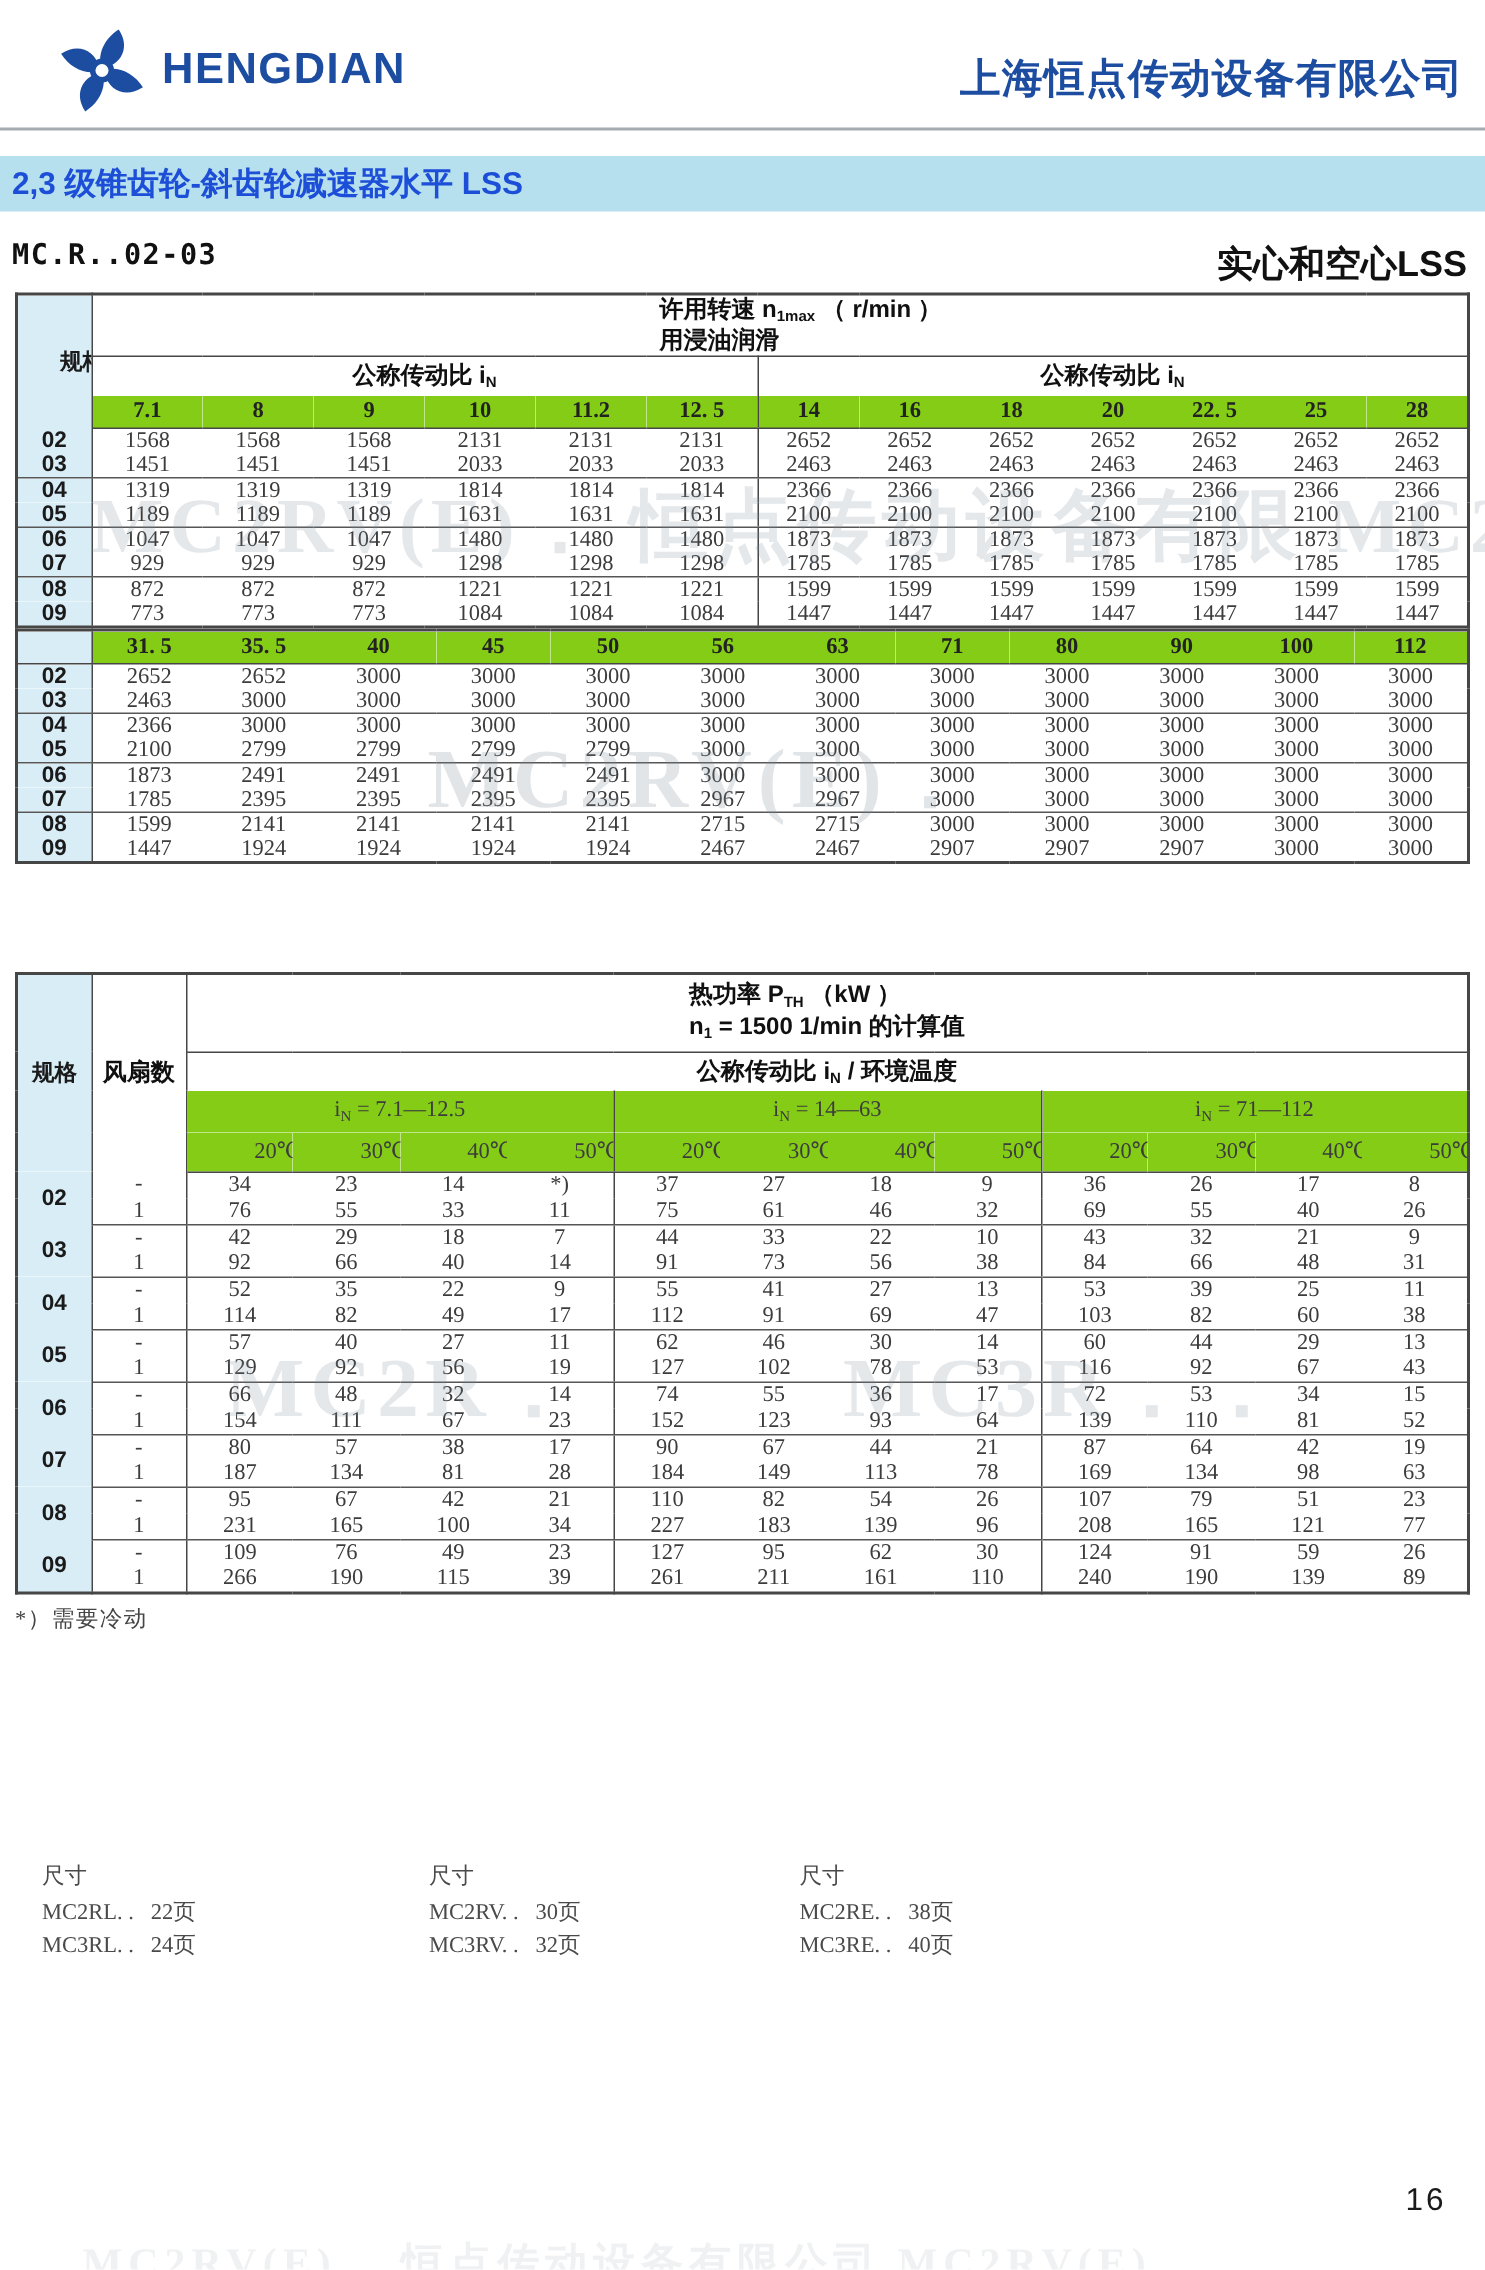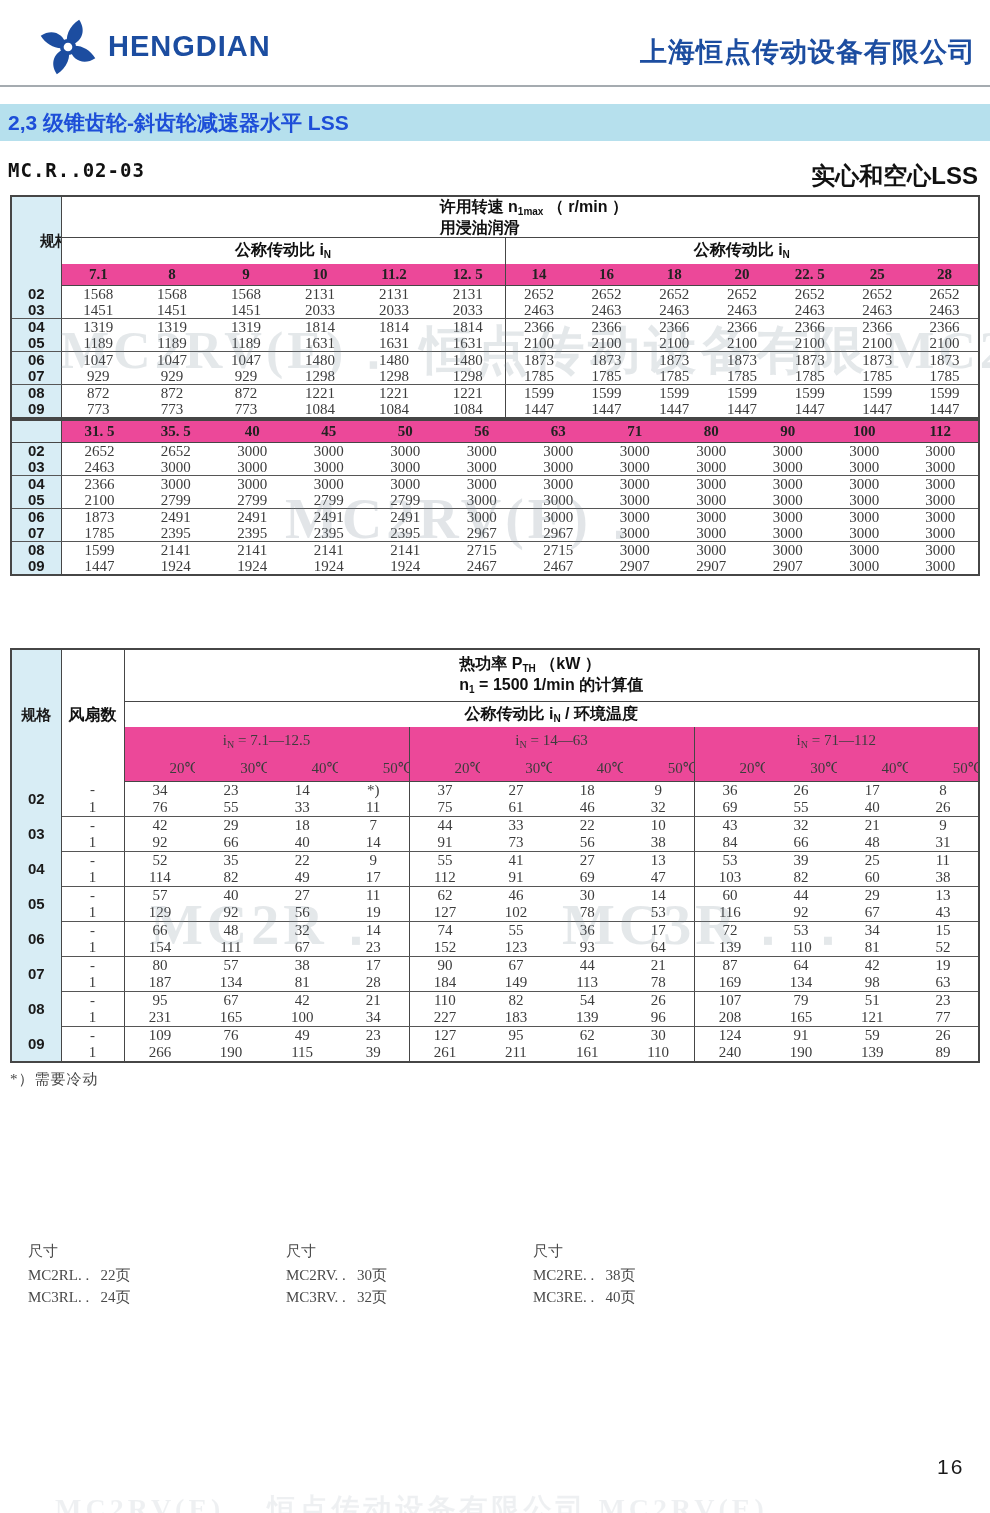--- a/index.html
+++ b/index.html
@@ -23,21 +23,21 @@
                font-size:19px; font-weight:600; color:#111; letter-spacing:1px; }
   .sub-right { position:absolute; right:12px; top:1px; font-size:24px; font-weight:600; color:#111; }
 
   
   table.t { border-collapse:collapse; table-layout:fixed; width:970px; position:absolute; left:10px;
             border:2px solid #464646; background:#fff; }
   table.t td { text-align:center; padding:0; overflow:hidden; white-space:nowrap; vertical-align:middle; }
   .num   { font-family:"Liberation Serif","DejaVu Serif",serif; font-size:15px; color:#3c3c3c; }
   .spec  { background:#d8edf5; font-size:15px; font-weight:600; color:#1a1a1a;
            border-right:1.6px solid #464646; }
-  .band  { background:#ec4899; }
+  .band  { background:#84cc16; }
   .gdiv  { border-left:1.6px solid #464646; }
   tr.pair-end td { border-bottom:1.3px solid #565656; }
   tr.group-end td { border-bottom:1.3px solid #565656; }
   sub { font-size:10px; vertical-align:-3px; }
   .titlecell { text-align:center; }
   .tt { display:inline-block; text-align:left; font-size:16px; font-weight:600; color:#101010; line-height:1.2; }
   .hdr-cn { font-size:16px; font-weight:600; color:#101010; }
 
   #t1 { top:195px; }
   #t1 tr.hA td { height:38px;padding-left:28px; }

